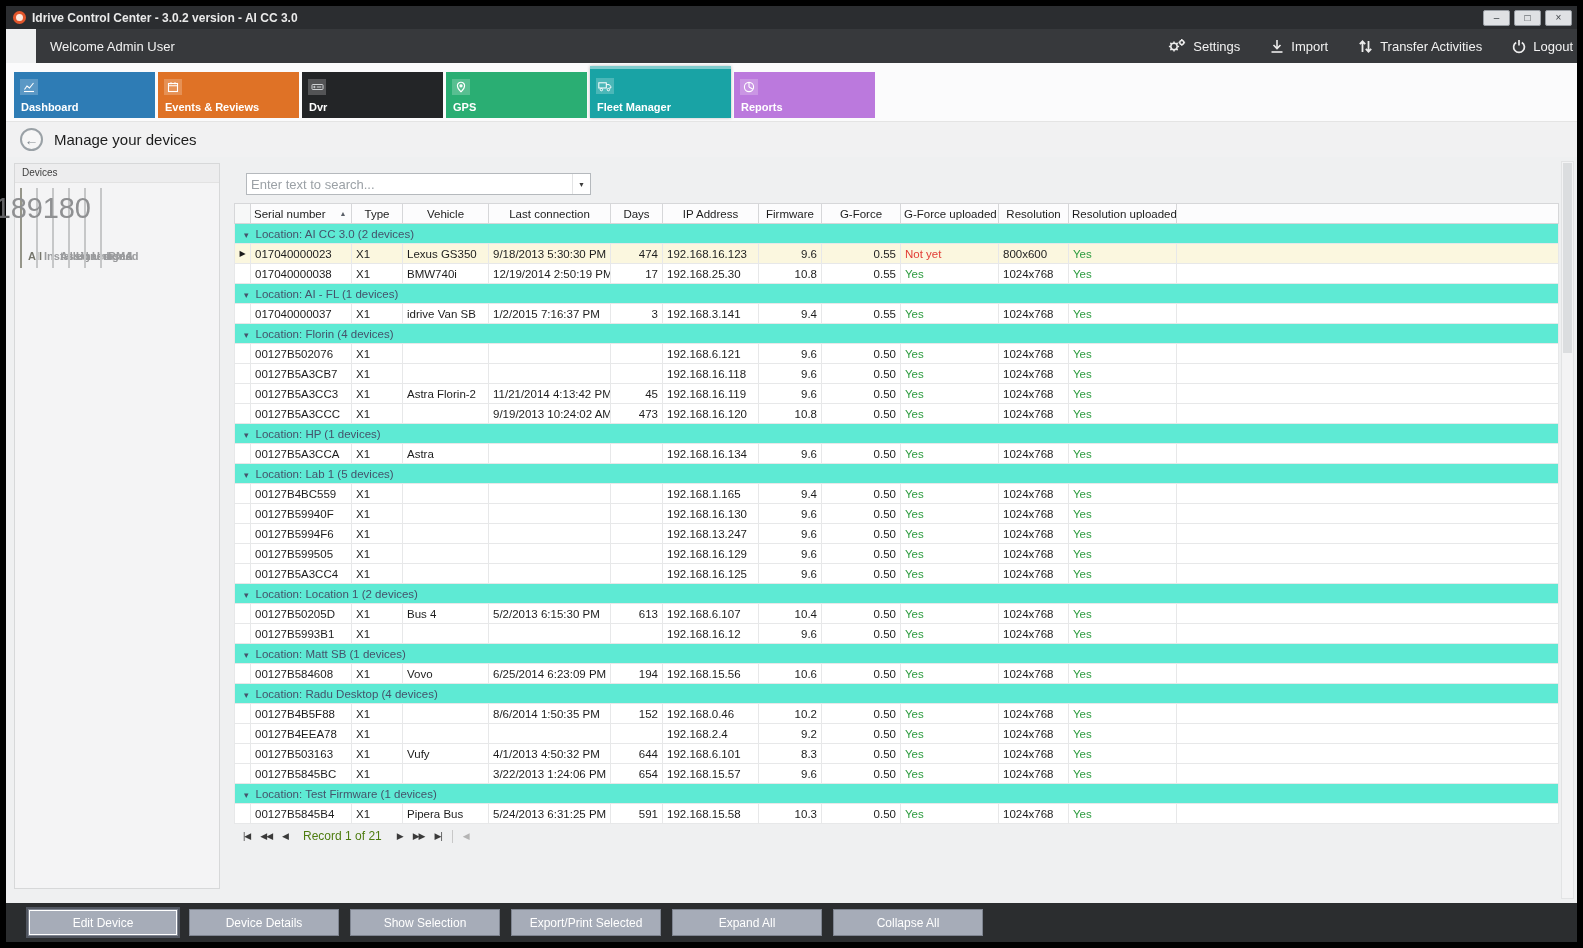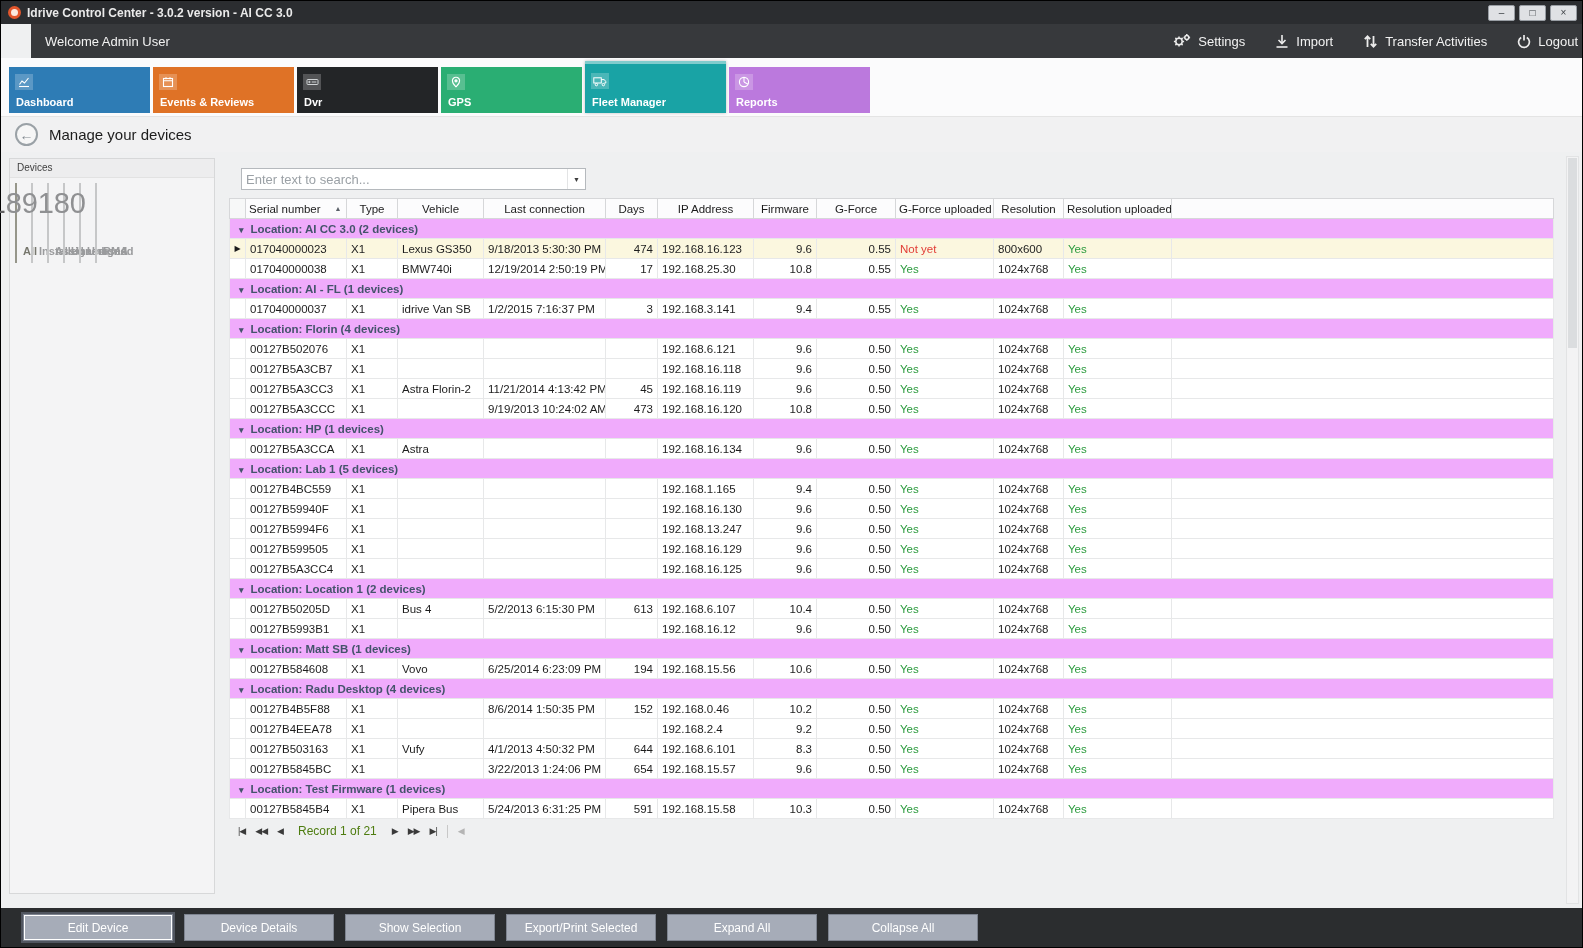--- a/index.html
+++ b/index.html
@@ -1,18 +1,18 @@
 <!DOCTYPE html>
 <html><head>
 <meta charset="utf-8">
 <style>
   * { margin:0; padding:0; box-sizing:border-box; }
   html,body { width:1583px; height:948px; overflow:hidden; }
   body { font-family:"Liberation Sans", sans-serif; background:#e9eaec; }
-  .window { width:100%; height:100%; display:flex; flex-direction:column; background:#eff0f1; border:1px solid #000000; }
+  .window { width:100%; height:100%; display:flex; flex-direction:column; background:#eff0f1; border:6px solid #000000; }
 
   
   .titlebar { height:23px; background:#2b2d30; display:flex; align-items:center; padding:0 5px; flex:0 0 auto; }
   .app-icon { width:13px; height:13px; border-radius:50%; border:3px solid #e2562c; background:#fbe9df; margin:0 6px 0 2px; }
   .title-text { color:#eaeaea; font-size:12px; font-weight:bold; }
   .win-controls { margin-left:auto; display:flex; gap:4px; }
   .win-btn { width:27px; height:16px; background:#dfe1e4; border:1px solid #989da3; border-radius:2px; color:#3e4347; font-size:10px; line-height:14px; text-align:center; cursor:default; }
 
   
   .topbar { height:34px; background:#37393c; display:flex; align-items:center; padding:0 4px 0 14px; color:#fff; flex:0 0 auto;margin-left:30px; }
@@ -56,21 +56,21 @@
 
   .grid { margin-left:2px; flex:0 0 auto; }
   table { border-collapse:collapse; table-layout:fixed; width:1325px; background:#fff; font-size:11.5px; }
   th { height:20px; font-weight:normal; color:#1c1c1c; border:1px solid #d6d7d9; background:#fcfcfd; text-align:center; padding:0 3px; white-space:nowrap; overflow:hidden; cursor:default; }
   th.serial-h { text-align:left; }
   th .sort { font-size:7px; color:#5a6068; margin-left:14px; vertical-align:2px; }
   th.gutter-h { background:#f7f8f8; }
   td { height:20px; border:1px solid #e7e8e9; padding:0 4px; white-space:nowrap; overflow:hidden; color:#1d1d1d; cursor:default; }
   td.num { text-align:right; }
   td.gutter { padding:0; text-align:center; font-size:8px; color:#1a1a1a; }
-  tr.group td { background:#f0abfc; color:#44536b; font-weight:bold; border-left:1px solid #e7e8e9; border-right:1px solid #e7e8e9; padding-left:9px; }
+  tr.group td { background:#5eead4; color:#44536b; font-weight:normal; border-left:1px solid #e7e8e9; border-right:1px solid #e7e8e9; padding-left:9px; }
   tr.group .garrow { font-size:9px; margin-right:7px; color:#44536b; }
   tr.selected td { background:#fbf7df; }
   td.yes { color:#2c9b3e; }
   td.notyet { color:#e23d36; }
 
   .pager { height:24px; display:flex; align-items:center; padding-left:6px; font-size:12px; color:#222; flex:0 0 auto; }
   .pbtn { font-size:9px; color:#3a3a3a; letter-spacing:-1px; padding:0 5px; cursor:default; }
   .pbtn.disabled { color:#b4b4b4; }
   .ptext { margin:4px 10px; color:#4d7c0f; }
   .psep { width:1px; height:13px; background:#c8c8c8; margin:0 5px; }

